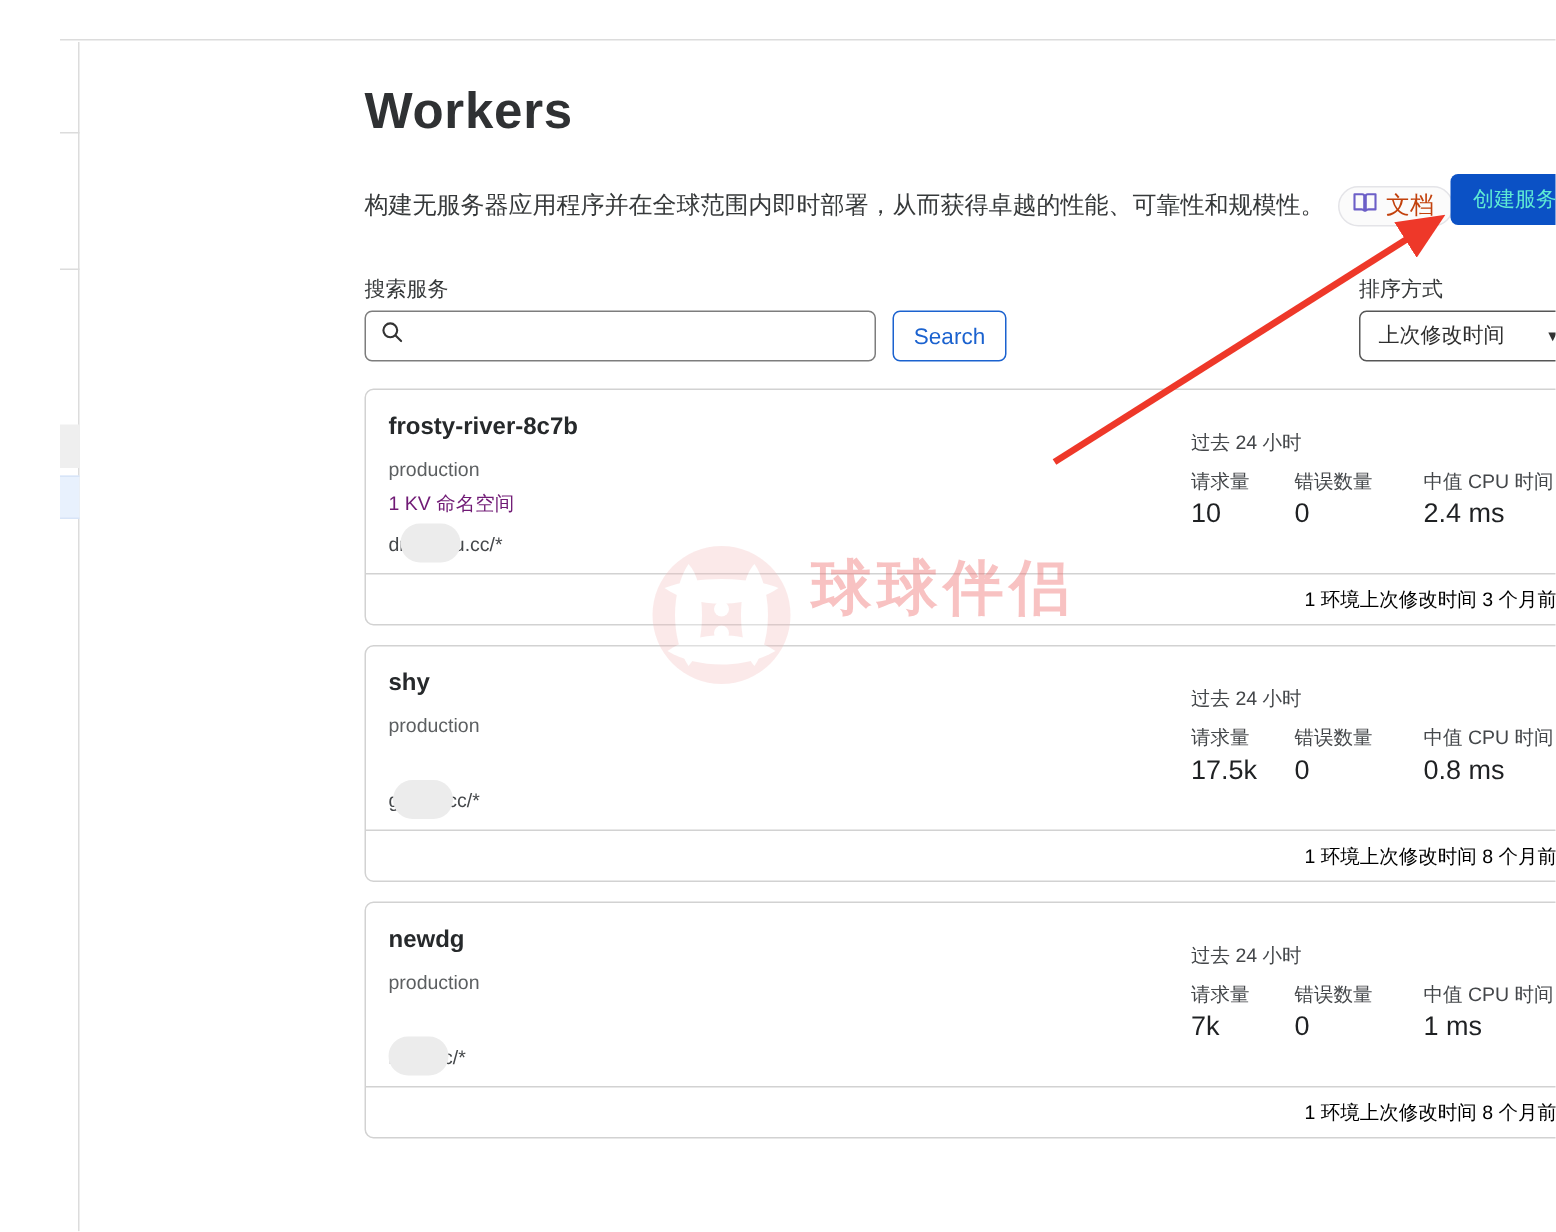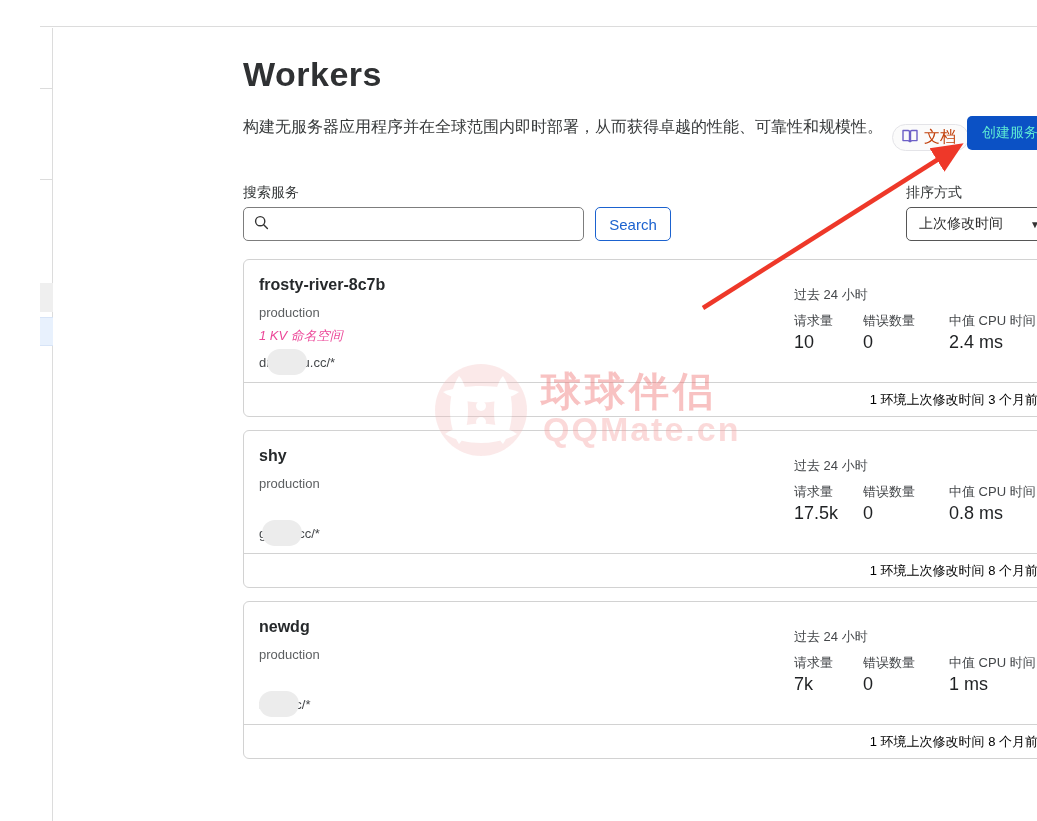--- a/index.html
+++ b/index.html
@@ -10,21 +10,21 @@
   
   .topbar { position:absolute; top:0; left:0; width:1037px; height:27px; background:#fff; border-bottom:1px solid #dcdcdc; }
   .sidebar-strip { position:absolute; top:28px; left:0; width:13px; height:793px; background:#fff; border-right:1px solid #dcdcdc; }
   .strip-div { position:absolute; left:0; width:13px; height:1px; background:#dcdcdc; }
   .strip-div.d1 { top:60px; } .strip-div.d2 { top:151px; }
   .strip-block-gray { position:absolute; left:0; top:255px; width:13px; height:29px; background:#efefef; }
   .strip-block-blue { position:absolute; left:0; top:289px; width:13px; height:29px; background:#e8f1fd; border-top:1px solid #d7e4f7; border-bottom:1px solid #d7e4f7; }
 
   .page-title { position:absolute; top:55px; left:203px; font-size:34px; font-weight:700; color:#2f3133; letter-spacing:.5px; }
 
-  .desc-row { position:absolute; top:116px; left:203px; width:640px; font-size:16px; color:#36393a; line-height:22px; }
+  .desc-row { position:absolute; top:127px; left:203px; width:640px; font-size:16px; color:#36393a; line-height:22px; }
   .docs-pill { position:absolute; top:124px; left:852px; height:27px; padding:0 12px 0 9px; display:flex; align-items:center; gap:6px;
     background:#fbfbfb; border:1px solid #e4e4e8; border-radius:14px; cursor:pointer; }
   .docs-pill .txt { font-size:16px; color:#c2410c; }
   .create-btn { position:absolute; top:116px; left:927px; width:86px; height:34px; background:#0b51c5; color:#5eead4;
     border:none; border-radius:5px; font-size:14px; font-family:inherit; cursor:pointer; }
 
   .field-label { position:absolute; font-size:14px; color:#36393a; }
   .lbl-search { top:184px; left:203px; }
   .lbl-sort { top:184px; left:866px; }
 
@@ -37,21 +37,21 @@
   .sort-select { position:absolute; top:207px; left:866px; width:147px; height:34px; border:1px solid #565656; border-radius:5px;
     background:#fff; display:flex; align-items:center; justify-content:space-between; padding:0 12px; font-size:14px; color:#2e2e2e; cursor:pointer; }
   .caret { font-size:10px; color:#333; }
 
   
   .card { position:absolute; left:203px; width:810px; height:158px; background:#fff; border:1px solid #d2d2d2; border-radius:6px; cursor:pointer; }
   .card.c1 { top:259px; } .card.c2 { top:430px; } .card.c3 { top:601px; }
   .card-body { position:relative; height:124px; }
   .svc-name { position:absolute; top:16px; left:15px; font-size:16px; font-weight:700; color:#26292b; }
   .svc-env  { position:absolute; top:45px; left:15px; font-size:13px; color:#5c5f61; }
-  .svc-kv   { position:absolute; top:67px; left:15px; font-size:13px; color:#ec4899;font-style:italic; }
+  .svc-kv   { position:absolute; top:67px; left:15px; font-size:13px; color:#701a75; }
   .svc-url  { position:absolute; top:89px; left:15px; font-size:13px; color:#44474a; display:flex; align-items:center; }
   .redact { display:inline-block; width:40px; height:26px; background:#ececec; border-radius:13px; margin:0 -4px; position:relative; top:0; }
   .stats-period { position:absolute; top:26px; left:550px; font-size:13px; color:#44474a; }
   .stat-label { position:absolute; top:52px; font-size:13px; color:#44474a; }
   .stat-value { position:absolute; top:72px; font-size:18px; color:#1f2123; }
   .pos-req { left:550px; } .pos-err { left:619px; } .pos-cpu { left:705px; }
   .card-footer { position:absolute; bottom:0; left:0; right:0; height:34px; border-top:1px solid #d2d2d2;
     display:flex; align-items:center; justify-content:flex-end; padding:16px 14px; font-size:13px; color:#000000; }
 
   
@@ -187,21 +187,20 @@
           <path d="M10 30 C30 44 66 44 86 30 C66 22 30 22 10 30Z" fill="#ffffff"></path>
           <path d="M12 72 C32 58 64 58 84 72 C64 84 32 84 12 72Z" fill="#ffffff"></path>
           <path d="M26 14 C38 26 38 70 26 82 C14 64 14 32 26 14Z" fill="#ffffff"></path>
           <path d="M70 14 C58 26 58 70 70 82 C82 64 82 32 70 14Z" fill="#ffffff"></path>
           <circle cx="48" cy="44" r="5" fill="#ffffff"></circle>
           <circle cx="48" cy="60" r="5" fill="#ffffff"></circle>
         </g>
       </svg>
     </span>
     <span class="wm-line1">球球伴侣</span>
-    <span class="wm-line2">QQMate.cn</span>
   </div>
 
   <svg class="arrow-overlay" viewBox="0 0 1037 821">
     <defs>
       <marker id="ah" markerWidth="7" markerHeight="7" refX="5" refY="3.5" orient="auto">
         <polygon points="0 0.4, 7 3.5, 0 6.6" fill="#ee3829"></polygon>
       </marker>
     </defs>
     <line x1="663" y1="308" x2="916" y2="148" stroke="#ee3829" stroke-width="4.5" marker-end="url(#ah)"></line>
   </svg>

